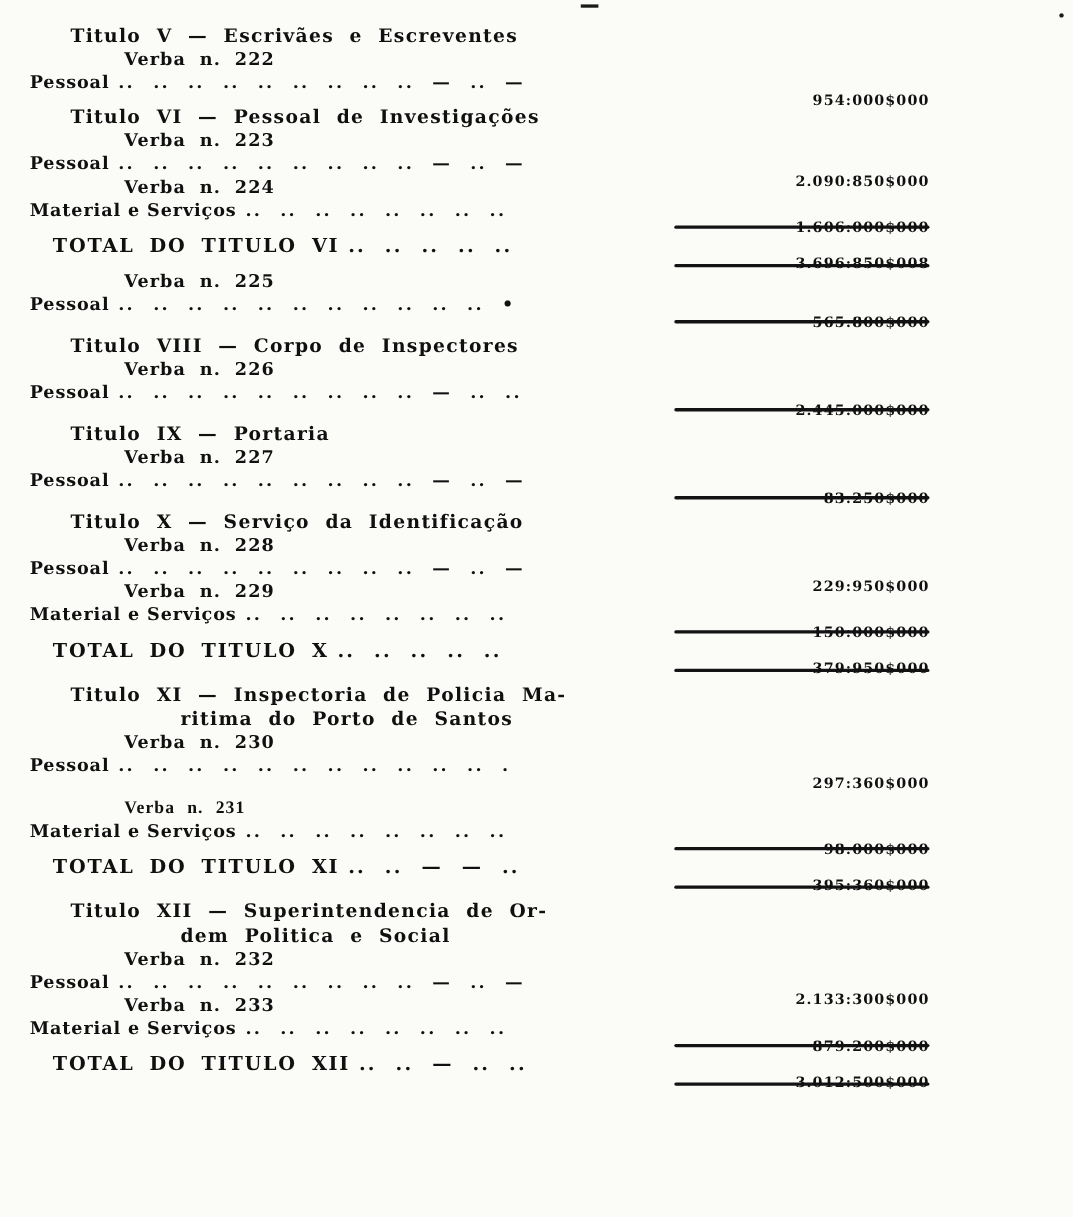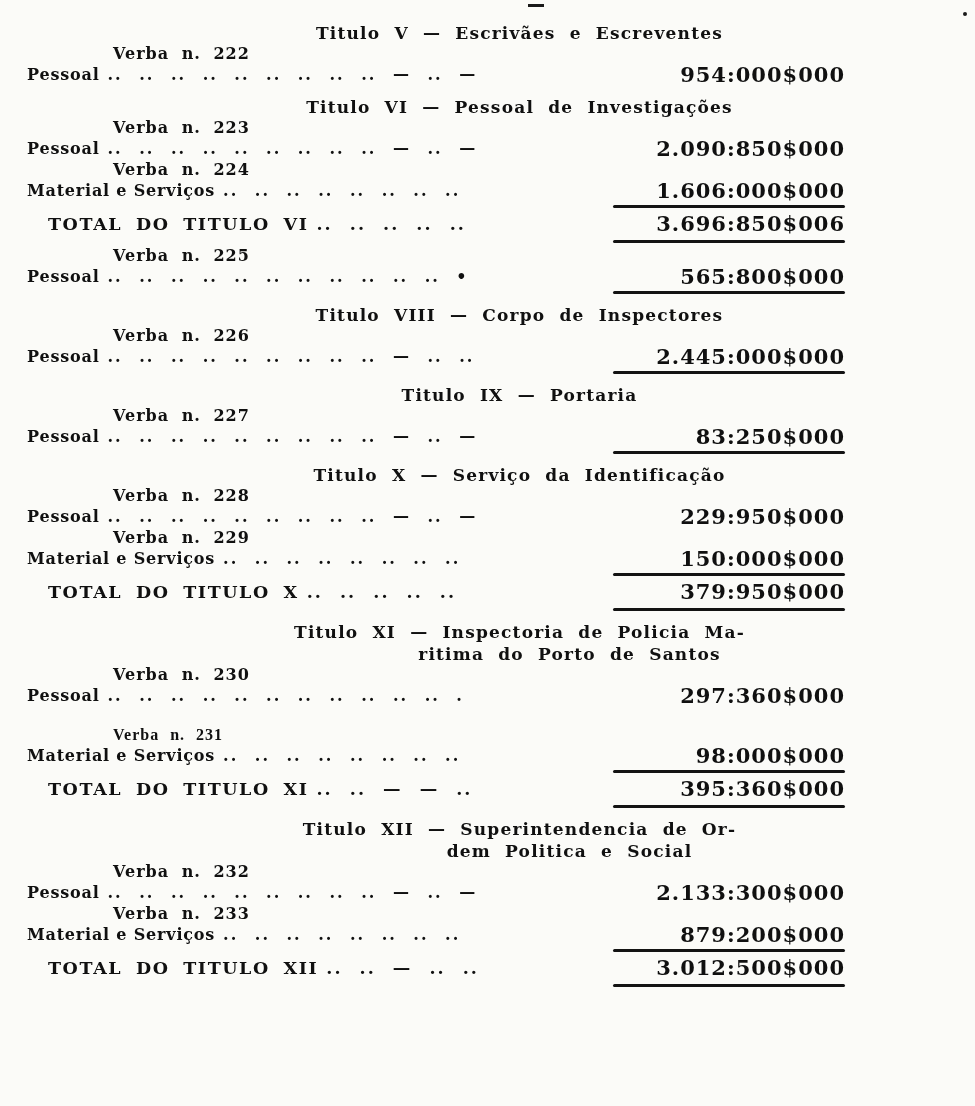--- a/index.html
+++ b/index.html
@@ -14,21 +14,20 @@
   }
   .page { padding-top: 12px; position: relative; }
 
   .heading {
     margin-top: 10px;
     padding-left: 64px;
     font-size: 17px; line-height: 22px;
     font-weight: bold;
     letter-spacing: 1.2px;
     word-spacing: 7px;
-    text-align: center;
   }
   .heading .cont {
     display: block;
     padding-left: 100px;
     letter-spacing: 1.2px;
   }
   .verba {
     padding-left: 113px;
     font-size: 16px; line-height: 20px;
     font-weight: bold;
@@ -47,22 +46,22 @@
     margin-left: 24px;
   }
   .row .leaders {
     letter-spacing: 2px;
     word-spacing: 9px;
     margin-left: 8px;
   }
   .row .val, .total .val {
     position: absolute;
     right: 130px;
-    top: 0;
-    font-size: 21px;
+    top: 17px;
+    font-size: 13px;
     font-weight: bold;
     letter-spacing: 1px;
   }
 
   .total {
     position: relative;
     margin: 4px 0;
     padding-left: 48px;
     font-size: 17.5px; line-height: 24px;
     font-weight: bold;
@@ -101,21 +100,21 @@
   <div class="verba">Verba n. 223</div>
   <div class="row">
     <span class="lbl">Pessoal</span><span class="leaders">.. .. .. .. .. .. .. .. .. — .. —</span><span class="val">2.090:850$000</span>
   </div>
   <div class="verba">Verba n. 224</div>
   <div class="row">
     <span class="lbl">Material e Serviços</span><span class="leaders">.. .. .. .. .. .. .. ..</span><span class="val">1.606:000$000</span>
   </div>
   <div class="rule"></div>
   <div class="total">
-    <span class="lbl">TOTAL DO TITULO VI</span><span class="leaders">.. .. .. .. ..</span><span class="val">3.696:850$006</span>
+    <span class="lbl">TOTAL DO TITULO VI</span><span class="leaders">.. .. .. .. ..</span><span class="val">3.696:850$008</span>
   </div>
   <div class="rule"></div>
 
   <div class="verba">Verba n. 225</div>
   <div class="row">
     <span class="lbl">Pessoal</span><span class="leaders">.. .. .. .. .. .. .. .. .. .. .. •</span><span class="val">565:800$000</span>
   </div>
   <div class="rule"></div>
 
   <div class="heading"><span>Titulo VIII — Corpo de Inspectores</span></div>

